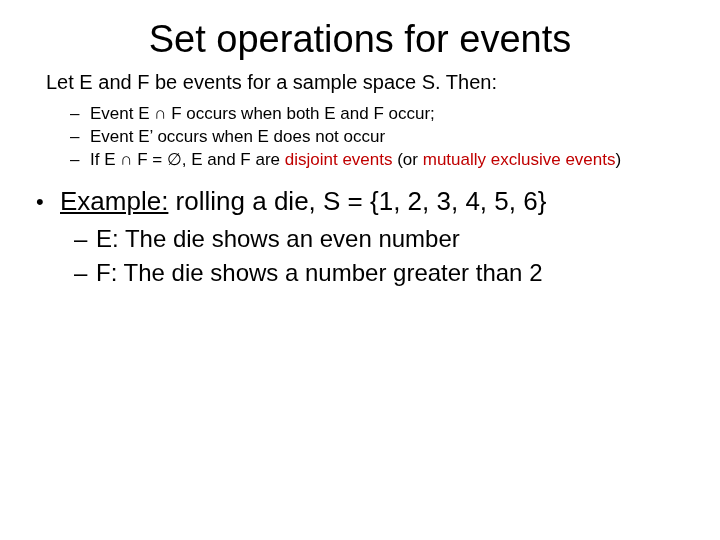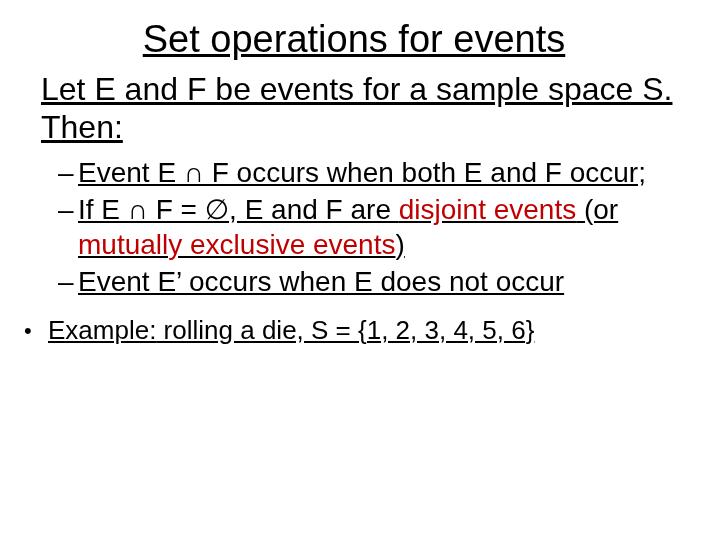--- a/index.html
+++ b/index.html
@@ -9,39 +9,38 @@
     height: 540px;
     background: #ffffff;
     font-family: Arial, Helvetica, sans-serif;
     color: #000;
     overflow: hidden;
   }
   .slide {
     width: 720px;
     height: 389px;
     box-sizing: border-box;
-    padding: 12px 36px 0 24px;
-    text-decoration: underline;
+    padding: 12px 36px 0 36px;
   }
   .title {
     font-size: 38px;
     text-align: center;
     margin: 6px 0 10px 0;
     font-weight: normal;
   }
   .intro {
-    font-size: 32px;
-    margin: 0 0 8px 17px;
+    font-size: 20px;
+    margin: 0 0 8px 10px;
     line-height: 1.18;
   }
   .bullet-list {
     list-style: none;
     padding: 0;
     margin: 0 0 16px 34px;
-    font-size: 28px;
+    font-size: 17px;
   }
   .bullet-list li {
     position: relative;
     padding-left: 20px;
     line-height: 1.25;
     margin-bottom: 2px;
   }
   .bullet-list li::before {
     content: "–";
     position: absolute;
@@ -88,29 +87,31 @@
 <body>
 
 <div class="slide">
 
   <div class="title">Set operations for events</div>
 
   <div class="intro">Let E and F be events for a sample space S. Then:</div>
 
   <ul class="bullet-list">
     <li>Event E ∩ F occurs when both E and F occur;</li>
+    <li>Event E’ occurs when E does not occur</li>
     <li>
       <span> If E ∩ F = ∅, E and F are </span><span class="red">disjoint events</span><span> (or </span><span class="red">mutually exclusive events</span><span>)</span>
     </li>
-    <li>Event E’ occurs when E does not occur</li>
   </ul>
 
   <div class="example-wrap">
     <div class="example-row">
       <span class="disc">•</span>
       <span class="underline">Example:</span><span> rolling a die, S = {1, 2, 3, 4, 5, 6}</span>
     </div>
   </div>
 
   <ul class="sub-list">
+    <li> E: The die shows an even number</li>
+    <li> F: The die shows a number greater than 2</li>
   </ul>
 
 </div>
 
 </body></html>

